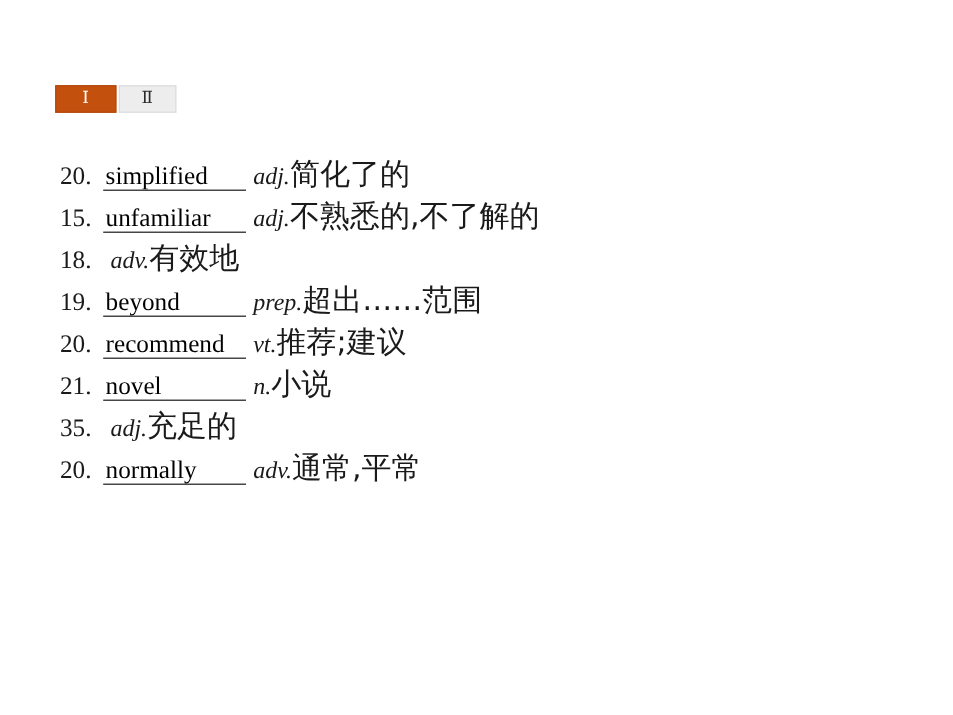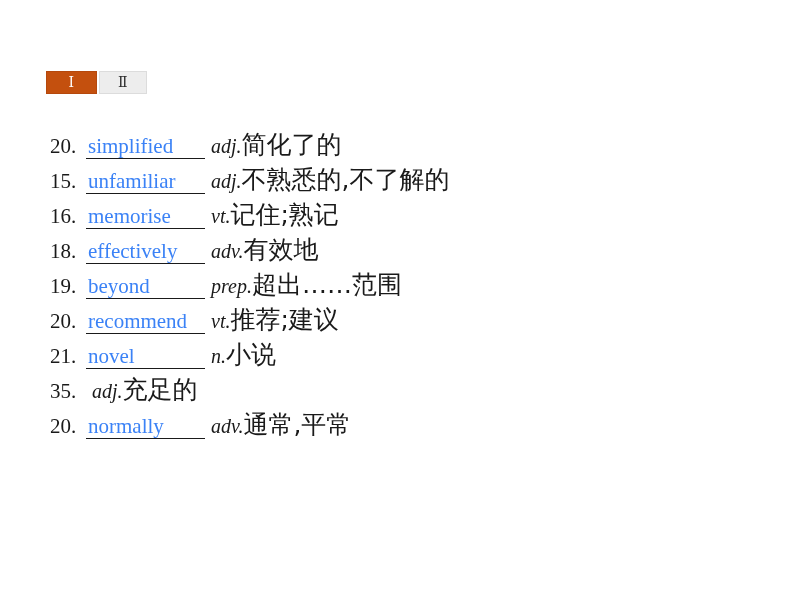--- a/index.html
+++ b/index.html
@@ -73,21 +73,21 @@
   .answer-slot {
     flex: 0 0 119px;
     width: 119px;
     position: relative;
     height: 26px;
     display: flex;
     align-items: flex-end;
   }
   .answer-word {
     font-size: 21px;
-    color: #3b82f6;
+    color: #000000;
     line-height: 1;
     padding-left: 2px;
     padding-bottom: 2px;
     white-space: nowrap;
   }
   .answer-slot::after {
     content: "";
     position: absolute;
     left: 0;
     right: 0;
@@ -129,31 +129,21 @@
       <span class="definition"><span class="pos">adj.</span><span class="meaning">简化了的</span></span>
     </div>
     <div class="vocab-row">
       <span class="row-number">15.</span>
       <span class="answer-slot">
         <span class="answer-word">unfamiliar</span>
       </span>
       <span class="definition"><span class="pos">adj.</span><span class="meaning">不熟悉的,不了解的</span></span>
     </div>
     <div class="vocab-row">
-      <span class="row-number">16.</span>
-      <span class="answer-slot">
-        <span class="answer-word">memorise</span>
-      </span>
-      <span class="definition"><span class="pos">vt.</span><span class="meaning">记住;熟记</span></span>
-    </div>
-    <div class="vocab-row">
       <span class="row-number">18.</span>
-      <span class="answer-slot">
-        <span class="answer-word">effectively</span>
-      </span>
       <span class="definition"><span class="pos">adv.</span><span class="meaning">有效地</span></span>
     </div>
     <div class="vocab-row">
       <span class="row-number">19.</span>
       <span class="answer-slot">
         <span class="answer-word">beyond</span>
       </span>
       <span class="definition"><span class="pos">prep.</span><span class="meaning">超出……范围</span></span>
     </div>
     <div class="vocab-row">

